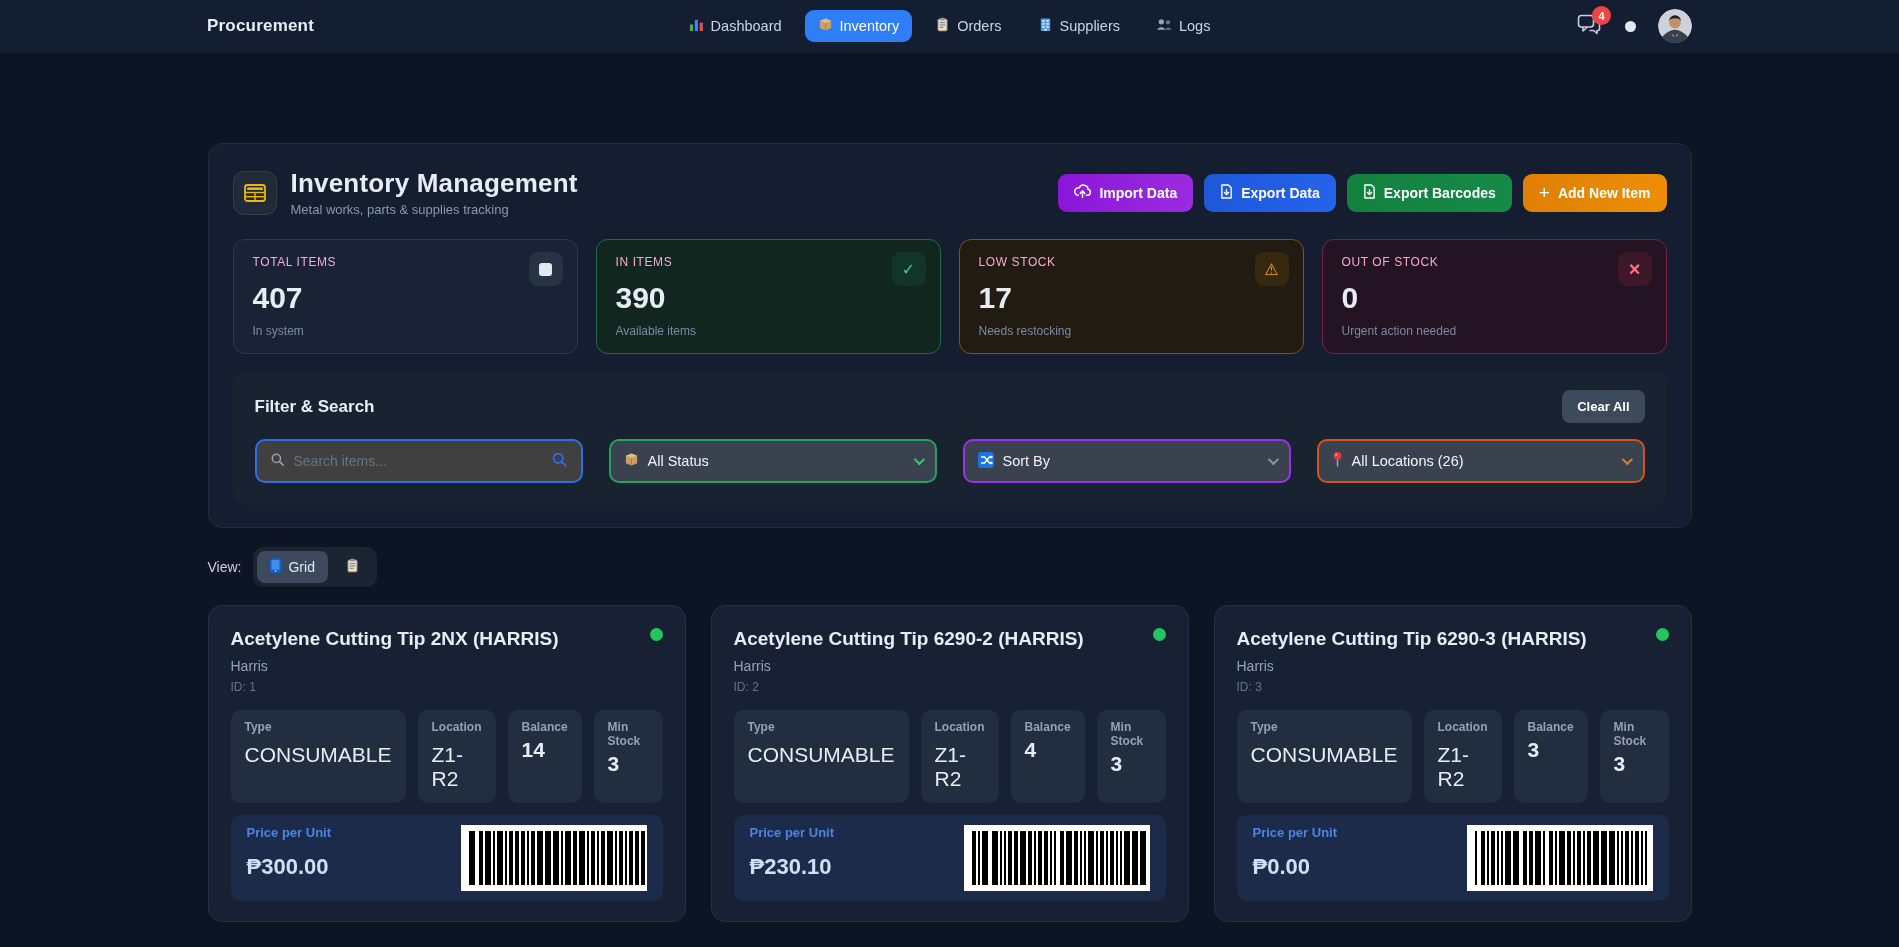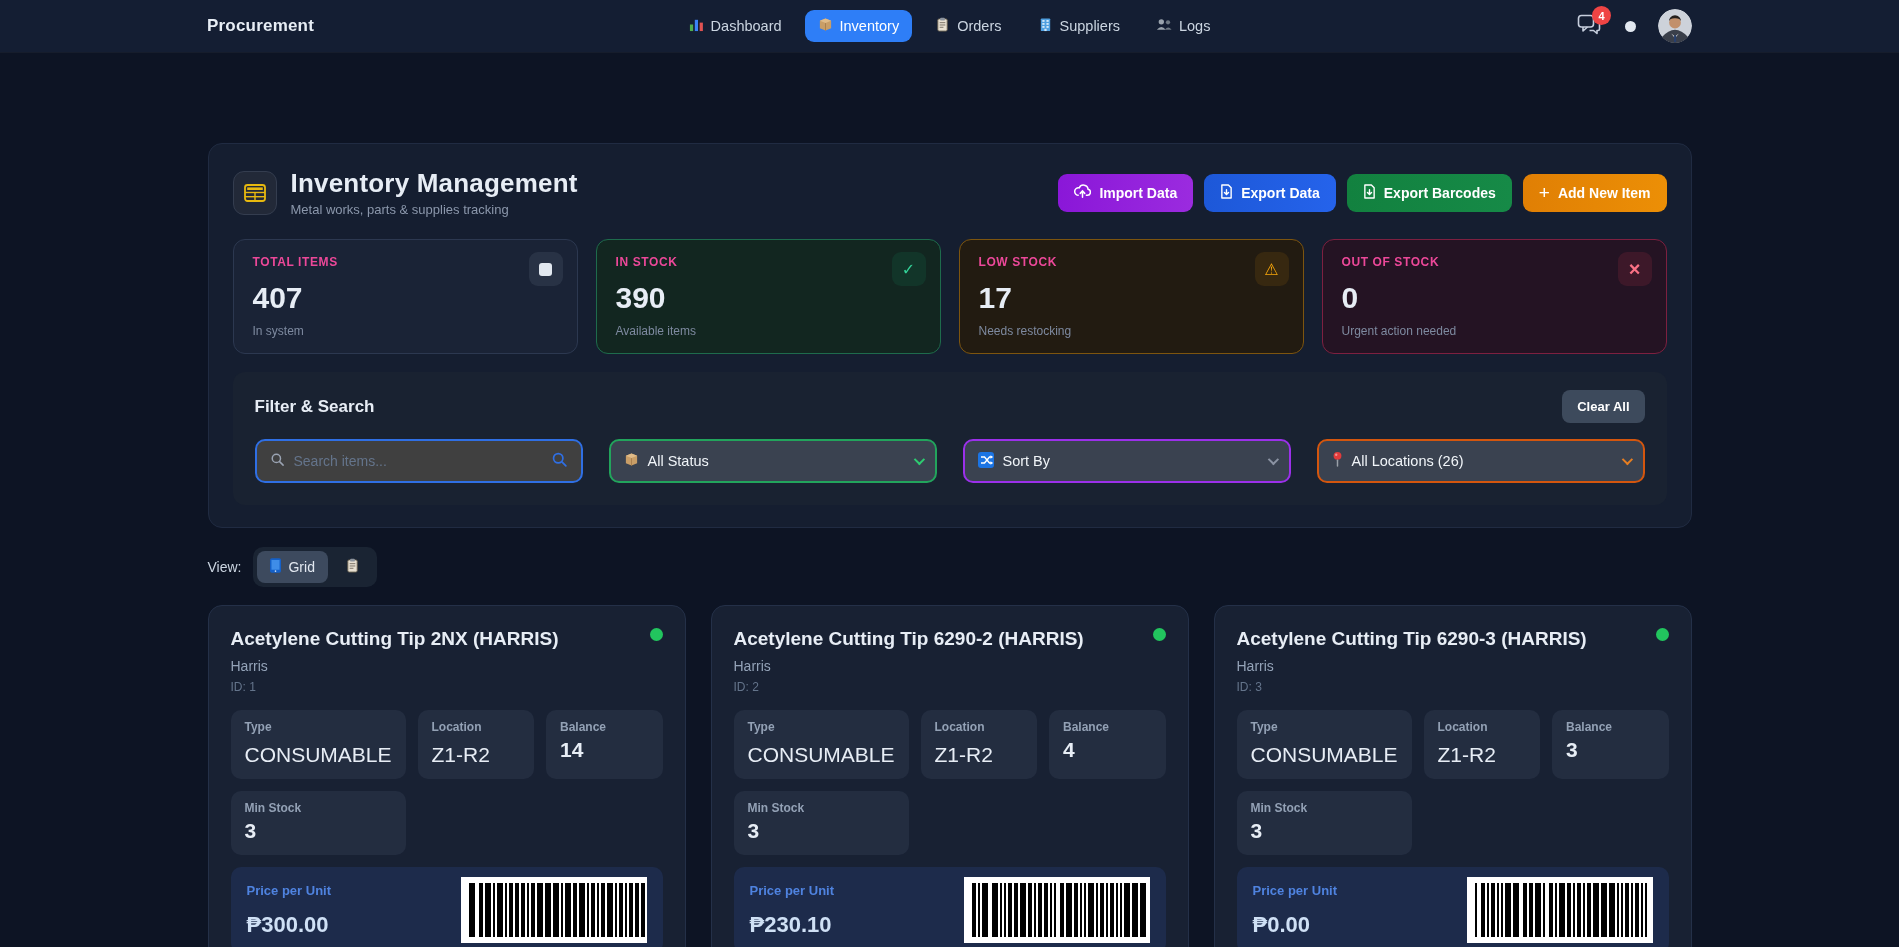--- a/index.html
+++ b/index.html
@@ -60,21 +60,21 @@
 
   
   .stats { display:grid; grid-template-columns:repeat(4,1fr); gap:18px; margin-top:22px; }
   .stat {
     border-radius:12px; padding:15px 19px; min-height:104px; position:relative;
   }
   .stat-default { background:#1a2336; border:1px solid #2c3850; }
   .stat-green   { background:#122620; border:1px solid #1e6b4c; }
   .stat-orange  { background:#221b11; border:1px solid #7d550f; }
   .stat-red     { background:#241323; border:1px solid #7d2040; }
-  .stat-label { font-size:12px; font-weight:bold; letter-spacing:.6px; color:#ec4899; }
+  .stat-label { font-size:12px; font-weight:normal; letter-spacing:.6px; color:#f9a8d4; }
   .stat-value { font-size:30px; font-weight:bold; margin-top:14px; line-height:1; }
   .stat-sub   { font-size:12px; color:#7e8aa0; margin-top:11px; }
   .stat-chip {
     position:absolute; top:12px; right:14px; width:34px; height:34px; border-radius:9px;
     display:flex; align-items:center; justify-content:center;
   }
   .chip-default { background:rgba(148,163,184,.12); }
   .chip-green   { background:rgba(16,185,129,.10); }
   .chip-orange  { background:rgba(245,158,11,.10); }
   .chip-red     { background:rgba(244,63,94,.12); }
@@ -126,28 +126,28 @@
   
   .cards { display:grid; grid-template-columns:repeat(3,1fr); gap:25px; margin-top:18px; }
   .card {
     background:#182133; border:1px solid #243048; border-radius:14px;
     padding:22px 22px 20px; position:relative;
   }
   .status-dot { position:absolute; top:22px; right:22px; width:13px; height:13px; border-radius:50%; background:#22c55e; }
   .card-title { font-size:19px; font-weight:bold; padding-right:26px; }
   .card-brand { font-size:14px; color:#94a3b8; margin-top:8px; }
   .card-id    { font-size:12px; color:#64748b; margin-top:6px; }
-  .info-grid  { display:grid; grid-template-columns:1fr 1fr 1fr; gap:12px; margin-top:16px; }
+  .info-grid  { display:grid; grid-template-columns:1fr 1fr 1fr 1fr; gap:12px; margin-top:16px; }
   .info-box   { background:#232d40; border-radius:10px; padding:10px 14px 12px; }
   .info-label { font-size:12px; font-weight:bold; color:#93a1b5; }
   .info-value { font-size:21px; margin-top:9px; }
   .info-value.big { font-size:21px; font-weight:bold; margin-top:4px; }
   .price-row {
     margin-top:12px; background:#1d2b4b; border-radius:10px; padding:10px 16px;
-    display:flex; align-items:center; justify-content:space-between; min-height:86px;
+    display:flex; justify-content:space-between; min-height:86px;
   }
   .price-label { font-size:13px; font-weight:bold; color:#4f83e0; }
   .price-value { font-size:22px; font-weight:bold; color:#cfe0f5; margin-top:14px; }
   .barcode {
     background:#fff; width:186px; height:66px; padding:6px 8px;
     display:flex; align-items:stretch; overflow:hidden;
   }
   .barcode span { display:inline-block; background:#000; height:100%; flex:none; }
 </style>
 </head>
@@ -292,21 +292,21 @@
     <div class="stats">
       <div class="stat stat-default">
         <div class="stat-label">TOTAL ITEMS</div>
         <div class="stat-value">407</div>
         <div class="stat-sub">In system</div>
         <div class="stat-chip chip-default">
             <span class="sq-icon"></span>
           </div>
       </div>
       <div class="stat stat-green">
-        <div class="stat-label">IN STOCK</div>
+        <div class="stat-label">IN ITEMS</div>
         <div class="stat-value">390</div>
         <div class="stat-sub">Available items</div>
         <div class="stat-chip chip-green">
             <span class="check-glyph"></span>
           </div>
       </div>
       <div class="stat stat-orange">
         <div class="stat-label">LOW STOCK</div>
         <div class="stat-value">17</div>
         <div class="stat-sub">Needs restocking</div>

